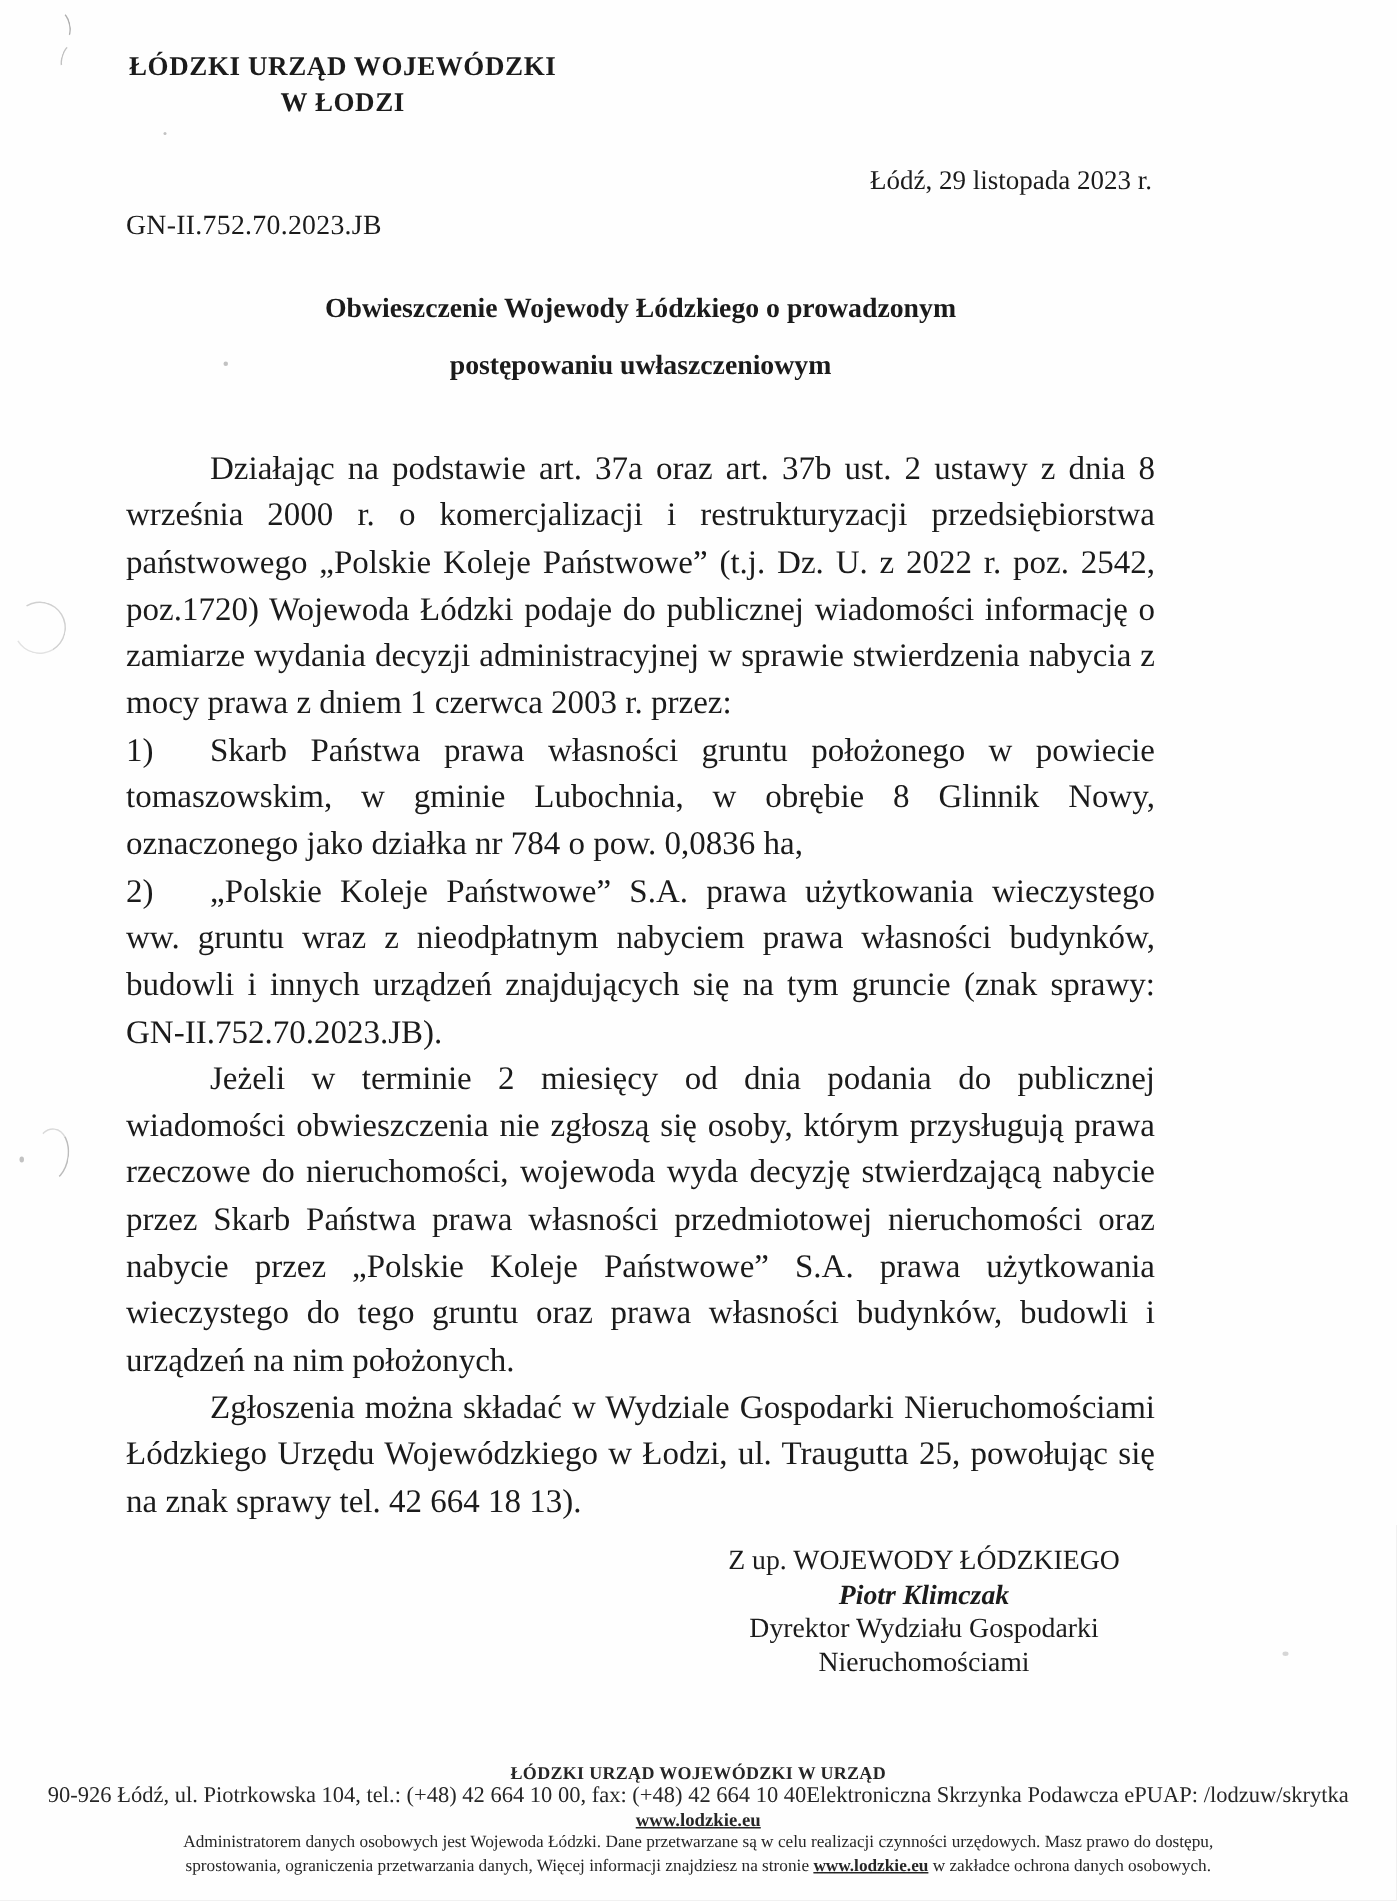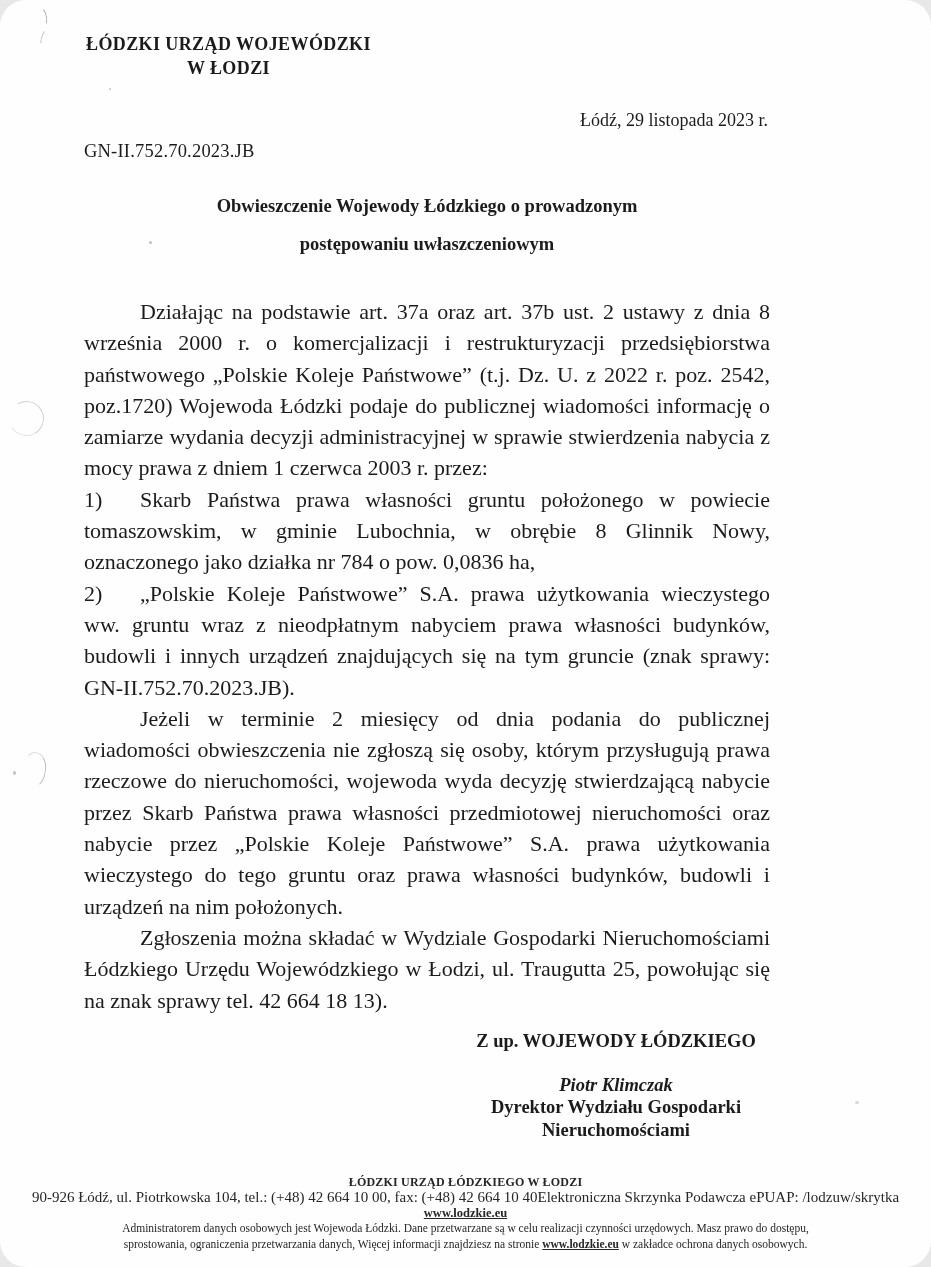--- a/index.html
+++ b/index.html
@@ -4,21 +4,20 @@
 <style>
   html,body{margin:0;padding:0;background:#e8e8e8;}
   .page{
     position:relative;
     width:931px;height:1267px;
     margin:0 auto;
     background:#fefefe;
     font-family:"Liberation Serif", serif;
     color:#1b1b1b;
     overflow:hidden;
-    border-radius:26px;
   }
   
   .office-block{
     position:absolute;left:86px;top:32px;
     text-align:center;font-weight:bold;
     font-size:18px;line-height:24px;letter-spacing:.4px;
     white-space:nowrap;
   }
   .date-line{
     position:absolute;top:110px;right:163px;
@@ -41,23 +40,23 @@
     text-align:justify;
   }
   .body-text p{margin:0;}
   .para.indent{text-indent:56px;}
   .num{display:inline-block;width:56px;text-indent:0;}
   
   .signature{
     position:absolute;left:468px;top:1030px;width:296px;
     text-align:center;font-size:18.5px;line-height:22.5px;
   }
-  .sig-authority{font-weight:bold;margin-bottom:21px;white-space:nowrap;}
+  .sig-authority{font-weight:normal;white-space:nowrap;}
   .sig-name{font-weight:bold;font-style:italic;}
-  .sig-role{font-weight:bold;}
+  .sig-role{font-weight:normal;}
   
   .footer{
     position:absolute;left:0;right:0;top:1175px;
     text-align:center;color:#262626;
   }
   .footer div{margin:0;}
   .f-office{font-weight:bold;font-size:12px;line-height:15px;letter-spacing:.2px;}
   .f-addr{font-size:15px;line-height:15px;}
   .f-site{font-weight:bold;font-size:12.5px;line-height:16px;text-decoration:underline;}
   .f-privacy{font-size:11.5px;line-height:15.5px;}
@@ -128,20 +127,20 @@
   </div>
 
   <div class="signature">
     <div class="sig-authority">Z up. WOJEWODY ŁÓDZKIEGO</div>
     <div class="sig-name">Piotr Klimczak</div>
     <div class="sig-role">Dyrektor Wydziału Gospodarki</div>
     <div class="sig-role">Nieruchomościami</div>
   </div>
 
   <div class="footer">
-    <div class="f-office">ŁÓDZKI URZĄD ŁÓDZKIEGO W ŁODZI</div>
+    <div class="f-office">ŁÓDZKI URZĄD WOJEWÓDZKI W URZĄD</div>
     <div class="f-addr">90-926 Łódź, ul. Piotrkowska 104, tel.: (+48) 42 664 10 00, fax: (+48) 42 664 10 40Elektroniczna Skrzynka Podawcza ePUAP: /lodzuw/skrytka</div>
     <div class="f-site">www.lodzkie.eu</div>
     <div class="f-privacy">Administratorem danych osobowych jest Wojewoda Łódzki. Dane przetwarzane są w celu realizacji czynności urzędowych. Masz prawo do dostępu,</div>
     <div class="f-privacy"><span>sprostowania, ograniczenia przetwarzania danych, Więcej informacji znajdziesz na stronie </span><span class="u">www.lodzkie.eu</span><span> w zakładce ochrona danych osobowych.</span></div>
   </div>
 
 </div>
 
 </body></html>

